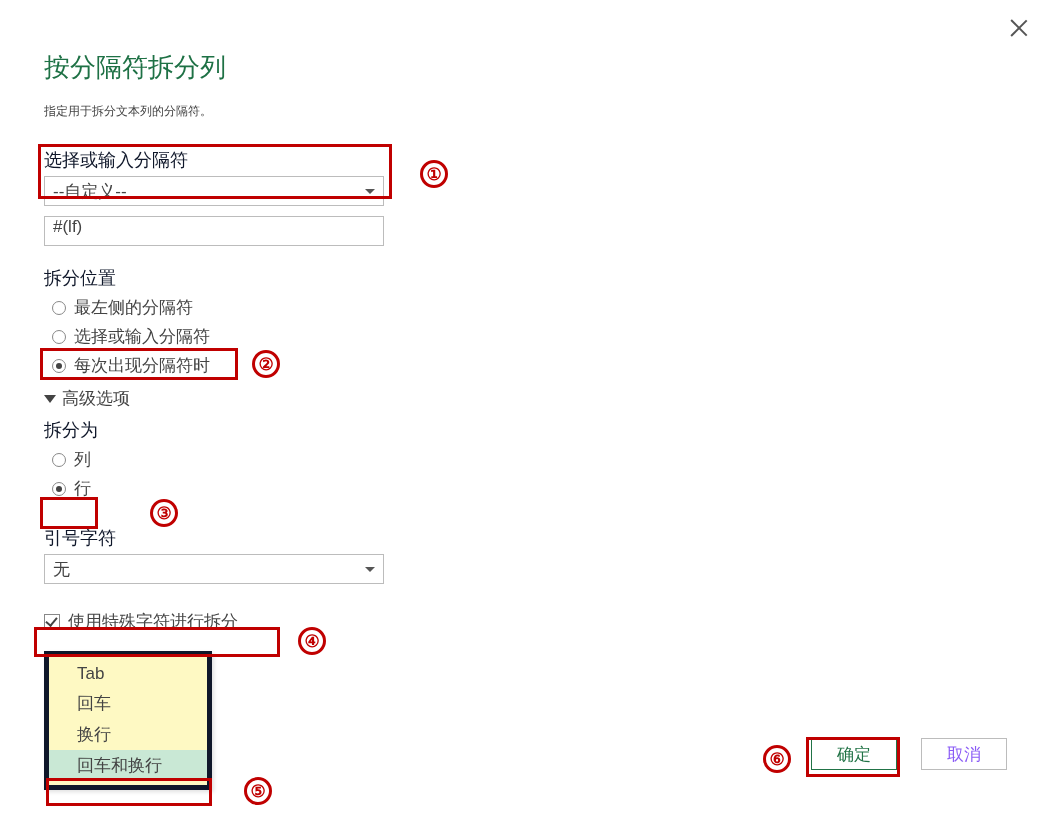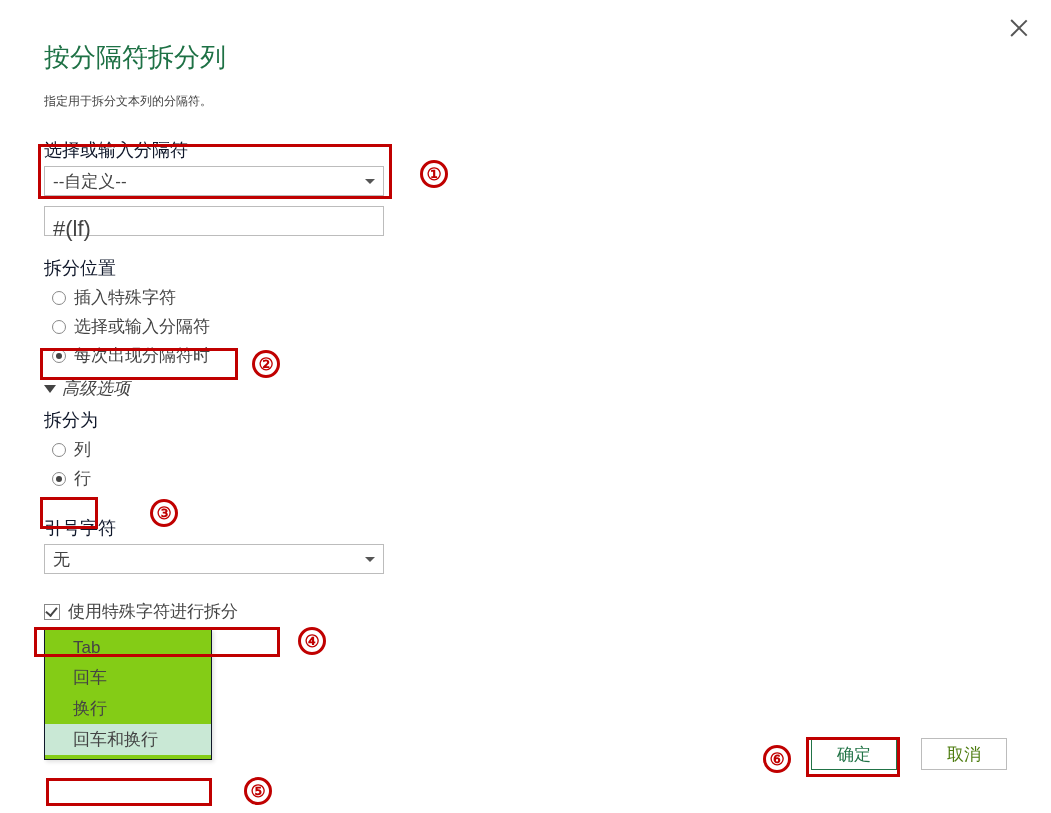--- a/index.html
+++ b/index.html
@@ -31,21 +31,21 @@
     width: 1.5px; height: 22px;
     background: #555;
   }
   .close-x::before { transform: rotate(45deg); }
   .close-x::after  { transform: rotate(-45deg); }
 
   .title {
     color: #1E7145;
     font-size: 26px;
     font-weight: 400;
-    margin: 0 0 18px 0;
+    margin: 10px 0 18px 0;
   }
   .subtitle {
     font-size: 12px;
     color: #444;
     margin-bottom: 28px;
   }
   .field-label {
     font-size: 18px;
     color: #0f172a;
     margin-bottom: 4px;
@@ -65,22 +65,22 @@
     width: 0; height: 0;
     border-left: 5px solid transparent;
     border-right: 5px solid transparent;
     border-top: 5px solid #555;
     margin-left: 6px;
   }
   .textinput {
     width: 340px; height: 30px;
     border: 1px solid #bcbcbc;
     background: #fff;
-    padding: 9px 8px;
-    font-size: 22px;
+    padding: 0 8px;
+    font-size: 17px;
     color: #444;
   }
   .radio-row, .check-row {
     display: flex; align-items: center;
     margin: 6px 0;
     padding-left: 8px;
   }
   .radio {
     width: 14px; height: 14px;
     border: 1px solid #888;
@@ -96,21 +96,20 @@
     width: 6px; height: 6px;
     border-radius: 50%;
     background: #444;
   }
   .radio-label { font-size: 17px; color: #444; }
   .section-gap { height: 20px; }
   .disclosure {
     display: flex; align-items: center;
     font-size: 17px; color: #444;
     margin: 10px 0 8px 0;
-    font-style: italic;
   }
   .disclosure .tri {
     width: 0; height: 0;
     border-left: 6px solid transparent;
     border-right: 6px solid transparent;
     border-top: 8px solid #444;
     margin-right: 6px;
   }
   .checkbox {
     width: 16px; height: 16px;
@@ -141,43 +140,43 @@
   }
   .insert-btn .caret {
     width: 0; height: 0;
     border-left: 5px solid transparent;
     border-right: 5px solid transparent;
     border-top: 5px solid #555;
     margin-left: 8px;
   }
   .menu {
     width: 168px;
-    background: #84cc16;
-    border: 1px solid #0f172a;
-    margin-top: 6px;
+    background: #fef9c3;
+    border: 5px solid #0f172a;
+    margin-top: 18px;
     padding: 4px 0;
     box-shadow: 2px 2px 4px rgba(0,0,0,0.12);
   }
   .menu-item {
     padding: 4px 28px;
     font-size: 17px; color: #444;
     cursor: pointer;
   }
   .menu-item.hover { background: #c9e8d5; }
   .footer {
     position: absolute;
     bottom: 43px; right: 44px;
     display: flex; gap: 24px;
   }
   .btn {
     width: 86px; height: 32px;
     display: flex; align-items: center; justify-content: center;
     border: 1px solid #bcbcbc;
     background: #fff;
-    font-size: 17px; color: #4d7c0f;
+    font-size: 17px; color: #8b5cf6;
     cursor: pointer;
   }
   .btn.primary { color: #217346; border-color:#217346;}
   
   .ann-box {
     position: absolute;
     border: 3px solid #C00000;
     pointer-events: none;
   }
   .ann-num {
@@ -213,21 +212,21 @@
   <div class="textinput">
     <span>#(lf)</span>
   </div>
 
   <div class="section-gap"></div>
 
   
   <div class="field-label">拆分位置</div>
   <div class="radio-row">
     <span class="radio"></span>
-    <span class="radio-label">插入特殊字符</span>
+    <span class="radio-label">最左侧的分隔符</span>
   </div>
   <div class="radio-row">
     <span class="radio"></span>
     <span class="radio-label">选择或输入分隔符</span>
   </div>
   <div class="radio-row">
     <span class="radio selected"></span>
     <span class="radio-label">每次出现分隔符时</span>
   </div>
 

